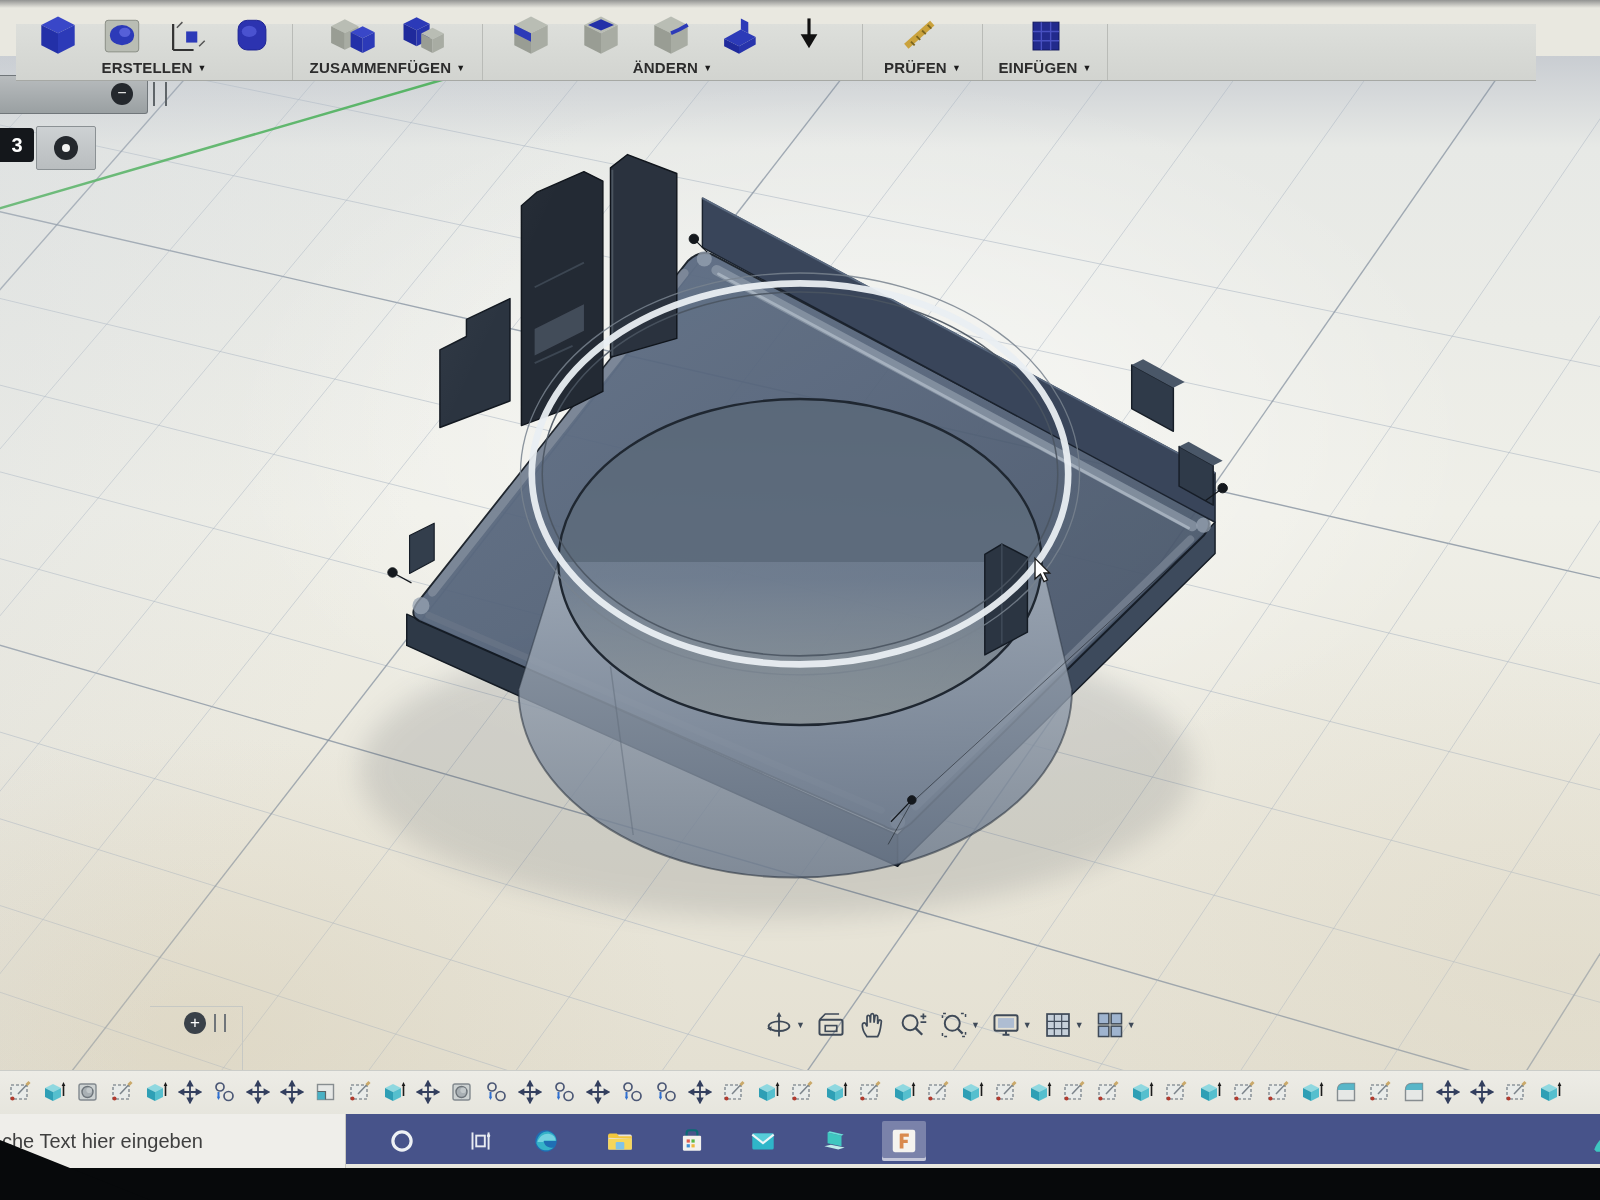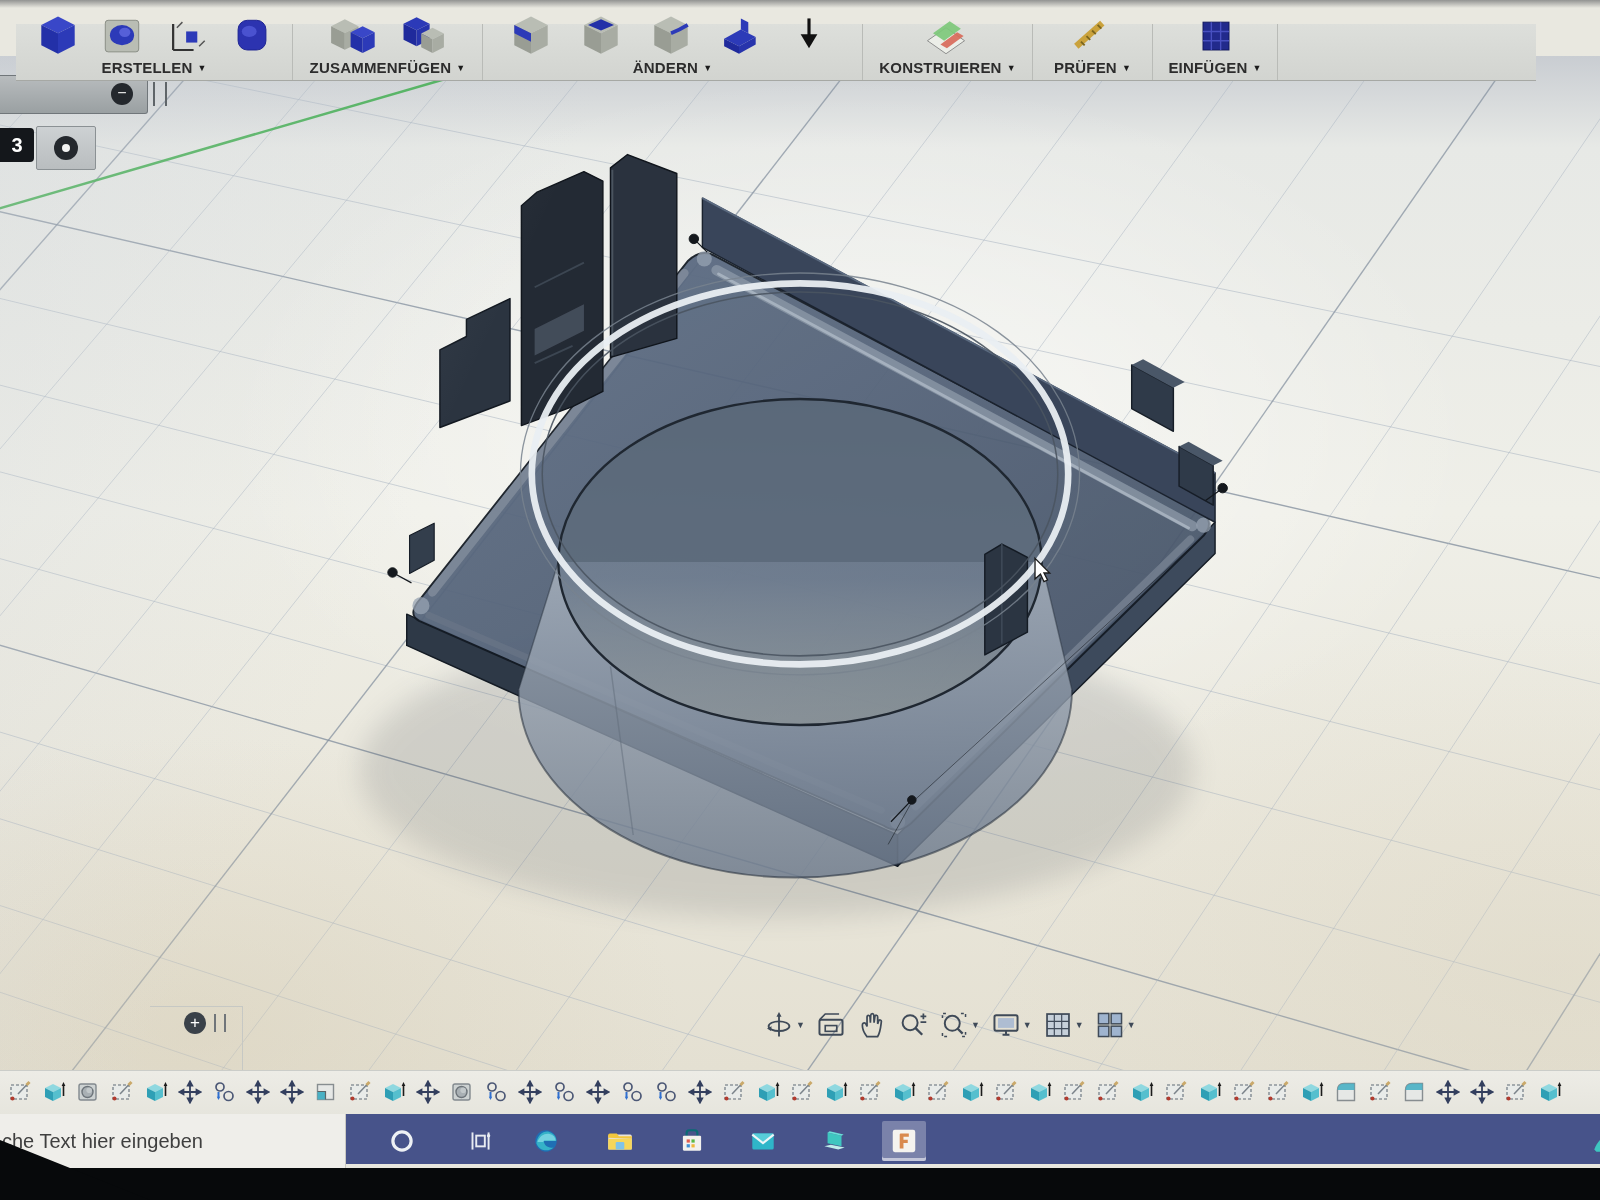--- a/index.html
+++ b/index.html
@@ -328,30 +328,20 @@
           </svg>
         </div>
         <div class="tb-ico" style="left: 298px;">
           <svg viewBox="0 0 56 56" xmlns="http://www.w3.org/2000/svg">
             <path d="M28,8 L28,28" stroke="#111" stroke-width="3.4"></path>
             <polygon points="28,40 19,25 37,25" fill="#111"></polygon>
           </svg>
         </div>
         <div class="tb-label">ÄNDERN<span class="tb-caret">▼</span></div>
       </div>
-      <div class="tb-group" style="width: 170px;">
-        <div class="tb-ico" style="left: 55px;">
-          <svg viewBox="0 0 56 56" xmlns="http://www.w3.org/2000/svg">
-            <polygon points="8,32 28,18 48,32 28,46" fill="#eceee8" stroke="#888"></polygon>
-            <polygon points="14,24 32,11 44,19 26,32" fill="#7dc87a" opacity=".92"></polygon>
-            <polygon points="22,36 40,23 47,27 29,40" fill="#d86a5a" opacity=".92"></polygon>
-          </svg>
-        </div>
-        <div class="tb-label">KONSTRUIEREN<span class="tb-caret">▼</span></div>
-      </div>
       <div class="tb-group" style="width: 120px; text-decoration: underline;">
         <div class="tb-ico" style="left: 32px;">
           <svg viewBox="0 0 56 56" xmlns="http://www.w3.org/2000/svg">
             <path d="M10,38 L38,13" stroke="#caa23c" stroke-width="7"></path>
             <path d="M15,33 l4,4 M21,27 l4,4 M27,21 l4,4 M33,15 l4,4" stroke="#7c661e" stroke-width="2"></path>
           </svg>
         </div>
         <div class="tb-label">PRÜFEN<span class="tb-caret">▼</span></div>
       </div>
       <div class="tb-group" style="width: 125px;">

